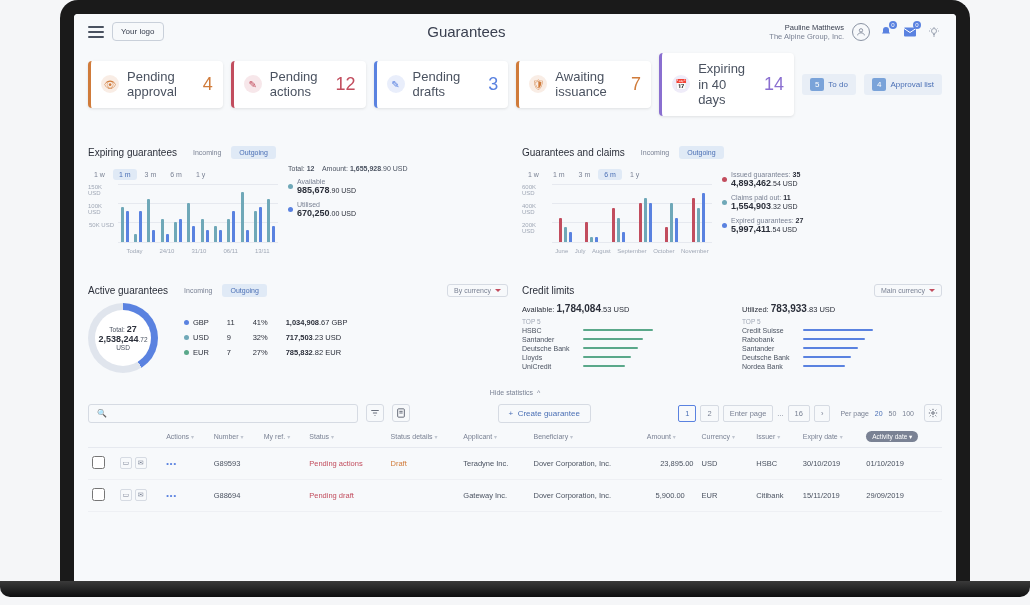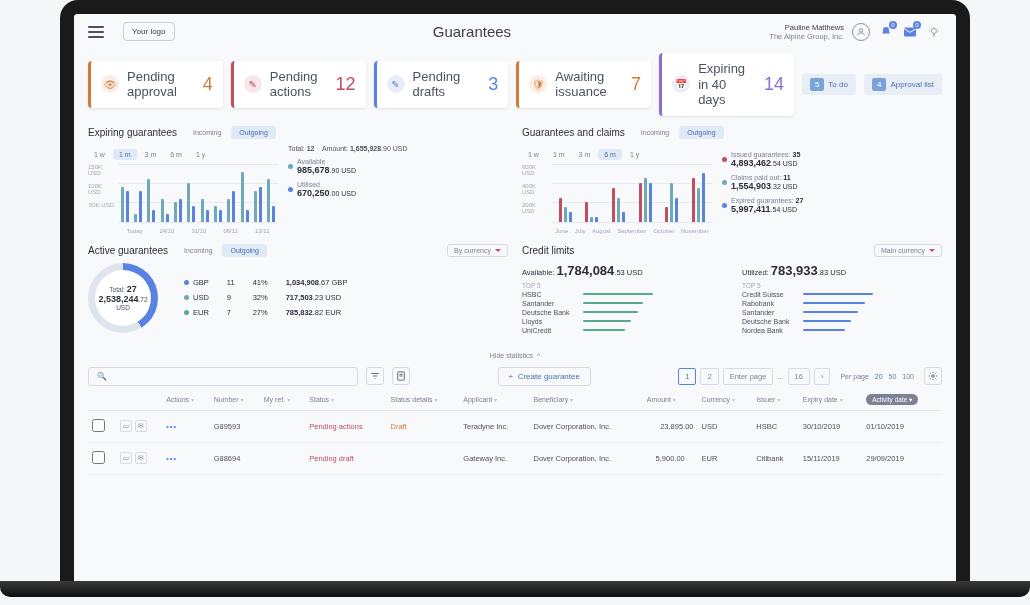--- a/index.html
+++ b/index.html
@@ -2,42 +2,42 @@
 <html><head>
 <meta charset="utf-8">
 <style>
 * { box-sizing: border-box; margin: 0; padding: 0; font-family: -apple-system, BlinkMacSystemFont, "Segoe UI", Arial, sans-serif; }
 body { background: #f5f6f8; }
 .laptop { width: 1030px; height: 605px; margin: 0 auto; position: relative; }
 .bezel { position: absolute; top: 0; left: 60px; right: 60px; bottom: 20px; background: #fff; border-radius: 18px 18px 0 0; border: 14px solid #1a1a1a; border-bottom: none; overflow: hidden; }
 .base { position: absolute; bottom: 8px; left: 0; right: 0; height: 16px; background: linear-gradient(#3a3a3a,#0e0f10); border-radius: 0 0 10px 10px; }
 .screen { width: 100%; height: 100%; overflow: hidden; background: linear-gradient(#f7f9fb,#f7f9fb); font-size: 8px; color: #2b2f3a; }
 
-.topbar { display: flex; align-items: center; padding: 8px 14px; gap: 19px; }
+.topbar { display: flex; align-items: center; padding: 8px 14px; gap: 8px; }
 .menu-icon { width: 16px; height: 12px; display: flex; flex-direction: column; justify-content: space-between; cursor: pointer; }
 .menu-icon span { height: 2px; background: #4a5260; border-radius: 1px; }
 .logo-box { border: 1px solid #c9d0da; padding: 4px 8px; border-radius: 4px; font-size: 8px; color: #3a4050; }
 .page-title { flex: 1; text-align: center; font-size: 15px; color: #3a4050; font-weight: 400; }
 .userblock { display: flex; align-items: center; gap: 8px; }
 .usertext { text-align: right; font-size: 7.5px; color: #3a4050; }
 .avatar { width: 18px; height: 18px; border: 1px solid #8a93a3; border-radius: 50%; display: flex; align-items: center; justify-content: center; }
 .icon-btn { position: relative; width: 16px; height: 16px; display: flex; align-items: center; justify-content: center; cursor: pointer; }
 .badge { position: absolute; top: -3px; right: -3px; background: #5a82e0; color: #fff; font-size: 6px; width: 8px; height: 8px; border-radius: 50%; display: flex; align-items: center; justify-content: center; }
 
 .cards-row { display: flex; gap: 8px; padding: 4px 14px 10px; align-items: center; }
 .card { flex: 1; background: #fff; border-radius: 4px; box-shadow: 0 1px 3px rgba(0,0,0,0.1); padding: 8px 10px; display: flex; align-items: center; gap: 8px; border-left: 3px solid; }
 .card-icon { width: 18px; height: 18px; border-radius: 50%; display: flex; align-items: center; justify-content: center; font-size: 10px; }
 .card-text { flex: 1; font-size: 13px; color: #4a5260; line-height: 1.2; }
 .card-num { font-size: 18px; font-weight: 300; }
 .pill { background: #e8eef6; padding: 4px 8px; border-radius: 3px; font-size: 8px; color: #4a6fb5; display: flex; align-items: center; gap: 4px; cursor: pointer; }
 .pill-badge { background: #7aa3d9; color: #fff; padding: 2px 5px; border-radius: 2px; font-size: 8px; }
 
 .content { padding: 0 14px; }
 .panel-row { display: flex; gap: 14px; margin-bottom: 10px; }
-.panel { flex: 1; }
+.panel { flex: 1; margin-top: 20px; }
 .panel-head { display: flex; align-items: center; gap: 8px; margin-bottom: 6px; }
 .panel-title { font-size: 10px; color: #2b2f3a; }
 .tab-group { display: flex; gap: 2px; }
 .tab { font-size: 7px; padding: 3px 8px; border-radius: 3px; cursor: pointer; color: #7a8294; }
 .tab.active { background: #e0eaf6; color: #4a6fb5; }
 .range-tabs { display: flex; gap: 2px; margin: 4px 0; }
 .rtab { font-size: 7px; padding: 2px 6px; color: #7a8294; border-radius: 3px; cursor: pointer; }
 .rtab.active { background: #e0eaf6; color: #4a6fb5; }
 
 .chart-row { display: flex; gap: 10px; }
@@ -63,21 +63,21 @@
 .donut::after { content: ""; position: absolute; inset: 7px; background: #fff; border-radius: 50%; }
 .donut-center { position: absolute; inset: 0; display: flex; flex-direction: column; align-items: center; justify-content: center; font-size: 6.5px; color: #4a5260; z-index: 1; }
 .donut-center b { font-size: 9px; color: #2b2f3a; }
 .legend-table { font-size: 7.5px; }
 .legend-table tr td { padding: 2px 8px; }
 .legend-dot { display: inline-block; width: 5px; height: 5px; border-radius: 50%; margin-right: 4px; }
 
 .credit-section { display: flex; gap: 20px; }
 .credit-col { flex: 1; }
 .credit-head { font-size: 7.5px; margin-bottom: 4px; }
-.credit-head b { font-size: 13px; color: #2b2f3a; }
+.credit-head b { font-size: 10px; color: #2b2f3a; }
 .top5-label { font-size: 6.5px; color: #a0a8b6; margin: 4px 0 2px; }
 .bank-row { display: flex; align-items: center; gap: 6px; font-size: 7px; color: #4a5260; margin: 2px 0; }
 .bank-name { width: 55px; }
 .bank-bar { height: 2px; border-radius: 1px; }
 
 .hide-stats { text-align: center; font-size: 7px; color: #7a8294; padding: 6px 0 4px; cursor: pointer; }
 
 .table-controls { display: flex; align-items: center; gap: 8px; padding: 4px 0; }
 .search-box { flex: 1; border: 1px solid #d6dbe3; border-radius: 3px; padding: 4px 8px; font-size: 8px; color: #a0a8b6; }
 .ctl-icon { width: 18px; height: 18px; border: 1px solid #d6dbe3; border-radius: 3px; display: flex; align-items: center; justify-content: center; cursor: pointer; font-size: 9px; color: #4a5260; }

